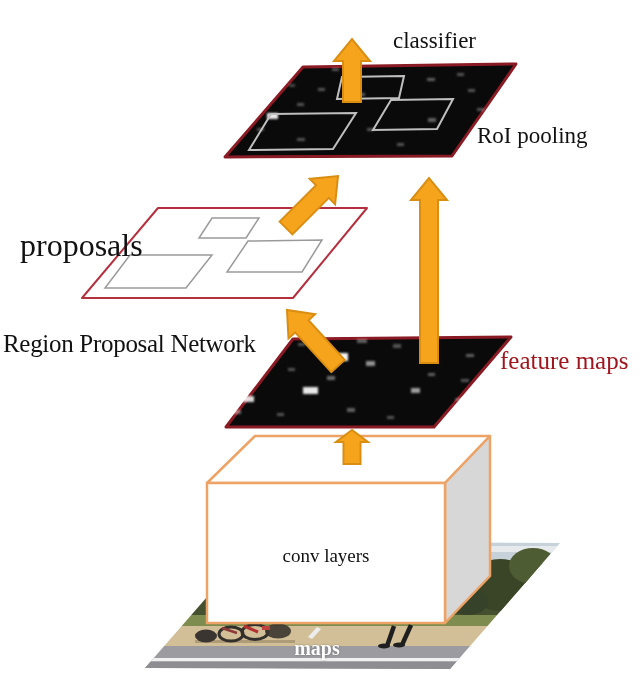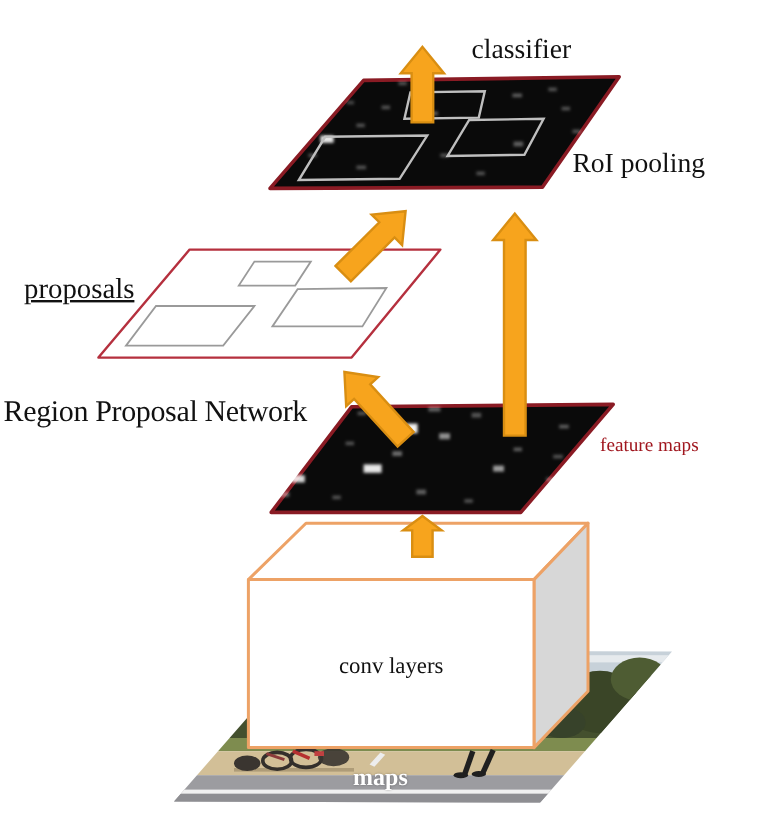--- a/index.html
+++ b/index.html
@@ -12,23 +12,23 @@
   }
   .canvas svg{position:absolute;left:0;top:0;}
   .label{
     position:absolute;
     color:#111111;
     line-height:1;
     white-space:nowrap;
   }
   .lbl-classifier{left:393px;top:29px;font-size:23px;}
   .lbl-roi{left:477px;top:124px;font-size:23px;}
-  .lbl-proposals{left:20px;top:229px;font-size:24px;text-decoration:underline;}
+  .lbl-proposals{left:20px;top:229px;font-size:32px;}
   .lbl-rpn{left:3px;top:331px;font-size:25px;font-weight:normal;letter-spacing:-0.3px;}
-  .lbl-featmaps{left:500px;top:364px;font-size:16px;color:#A0161E;}
+  .lbl-featmaps{left:500px;top:348px;font-size:25px;color:#A0161E;}
   .lbl-conv{left:207px;top:546px;width:238px;font-size:19px;text-align:center;}
   .lbl-image{left:257px;top:638px;width:120px;font-size:20px;font-weight:bold;color:#ffffff;text-align:center;text-shadow:0 0 2px rgba(0,0,0,0.35);}
 </style>
 </head>
 <body>
 
 <div class="canvas">
 
   <svg width="640" height="684" viewBox="0 0 640 684">
     <defs>

